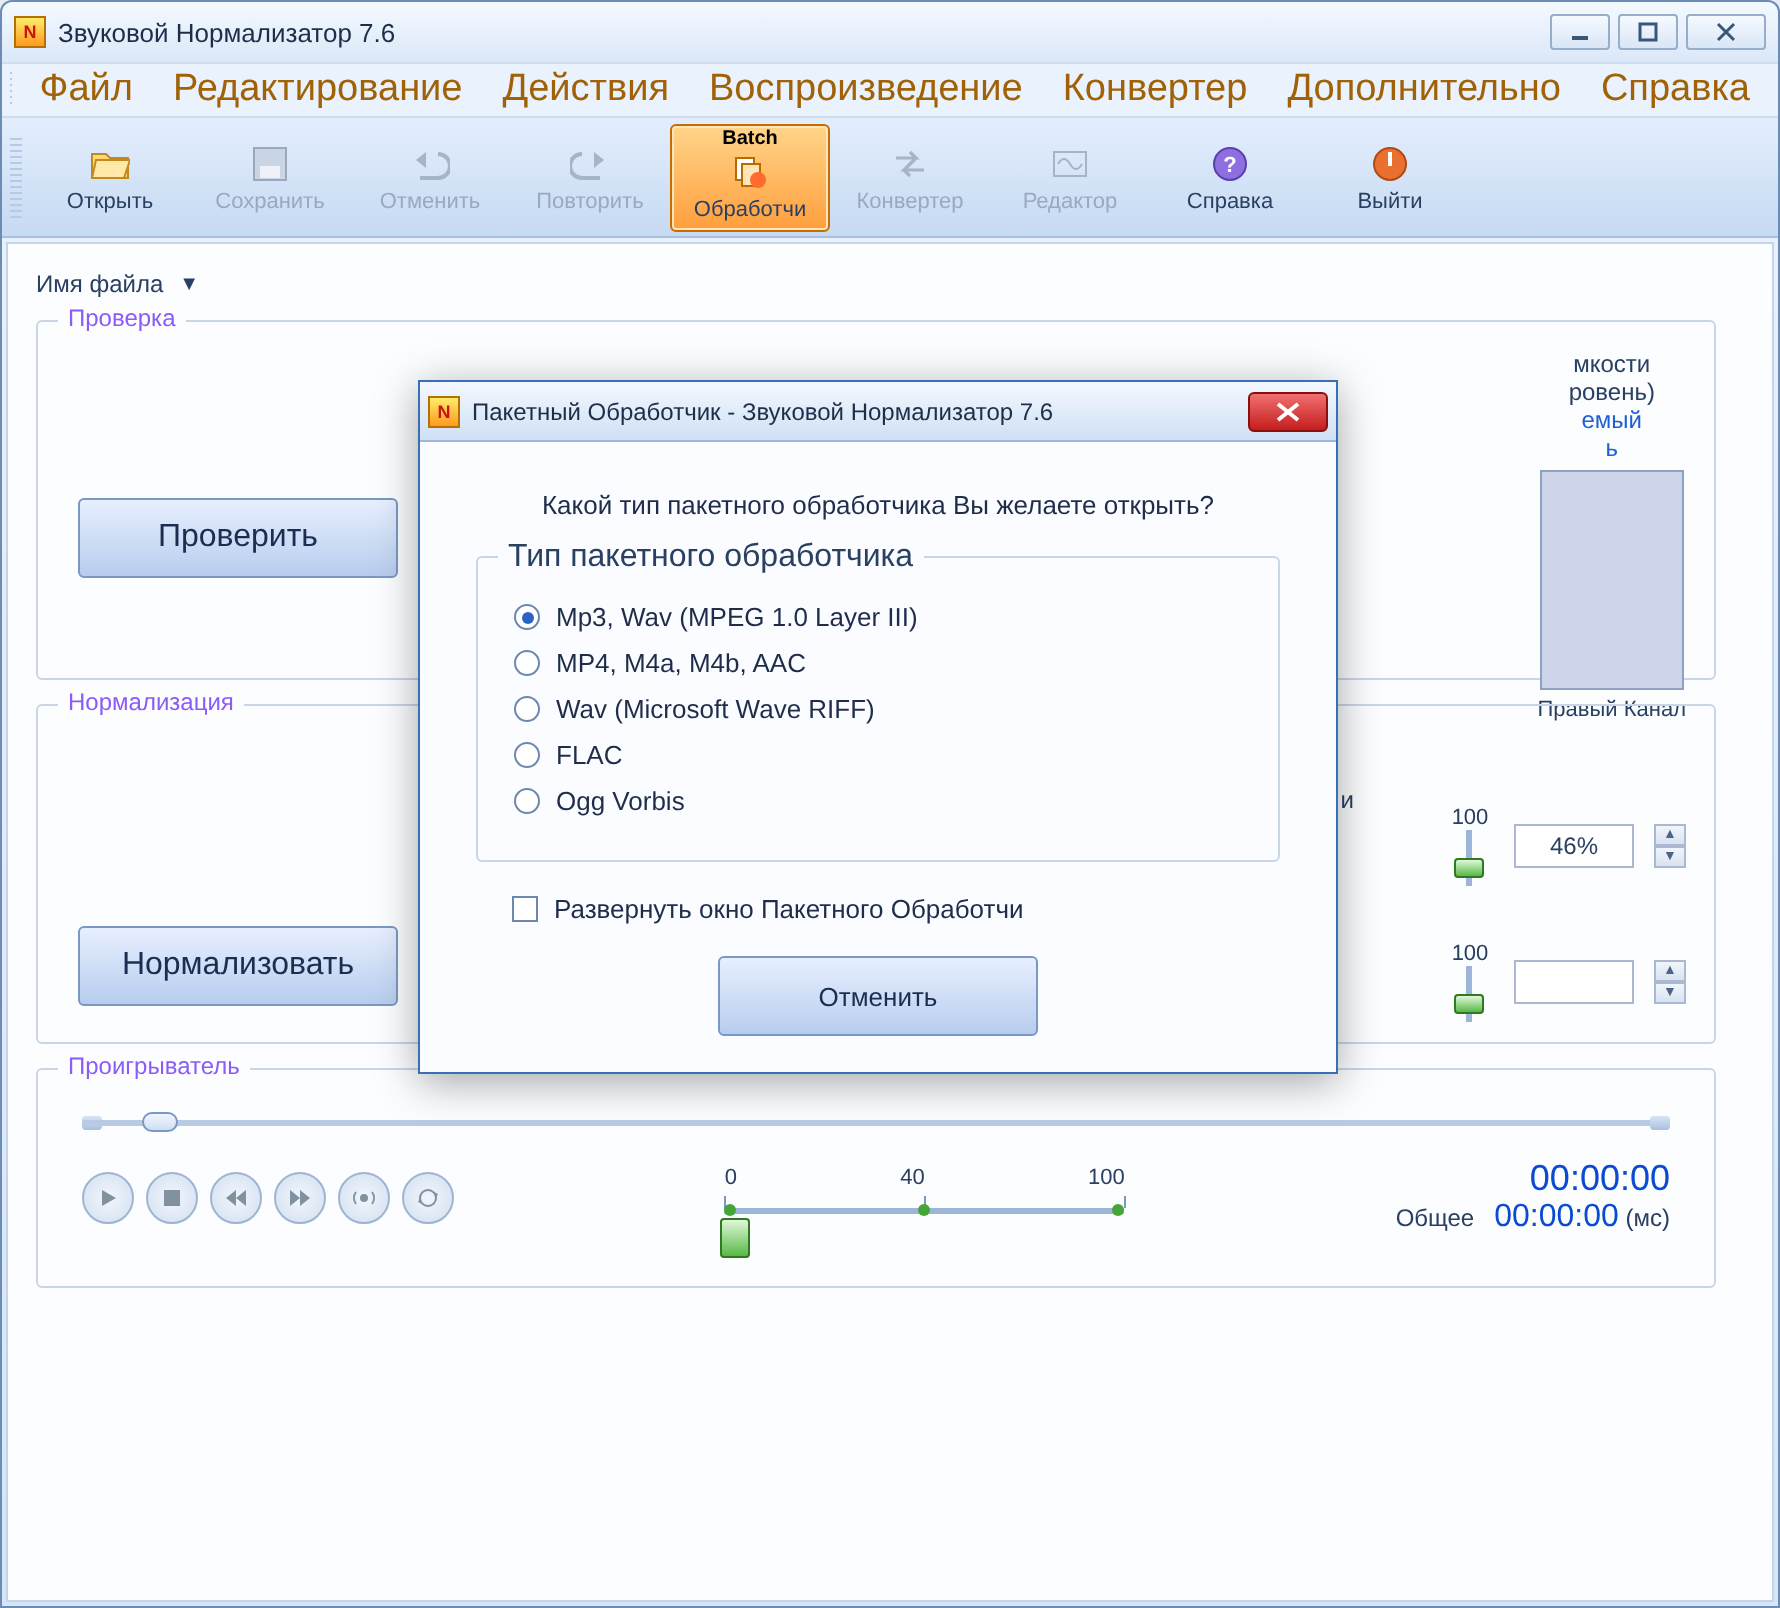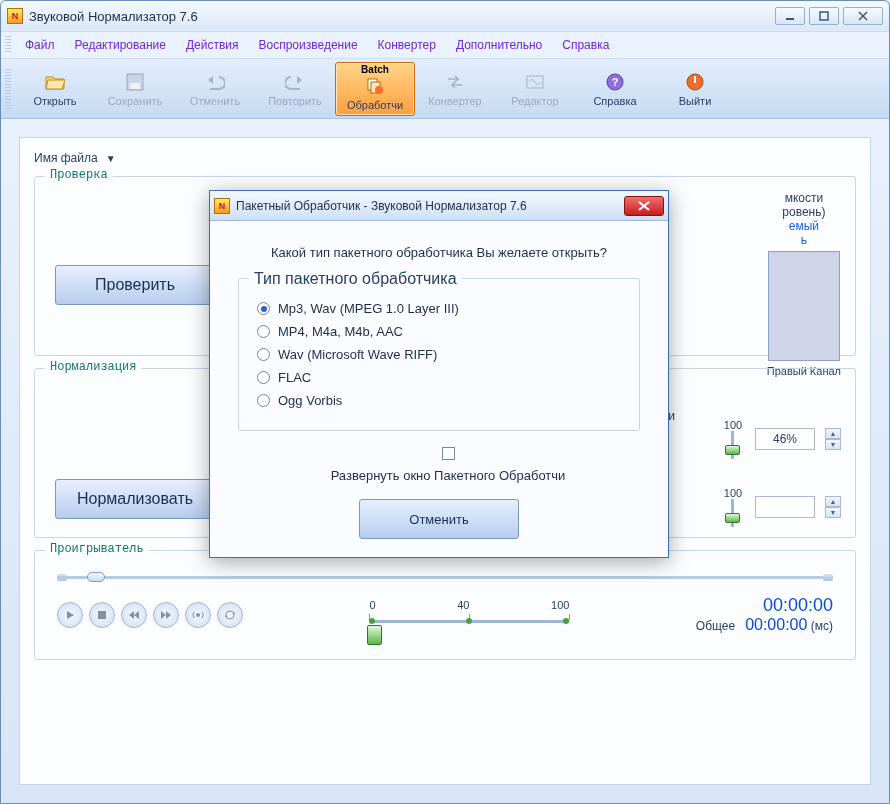--- a/index.html
+++ b/index.html
@@ -8,38 +8,38 @@
 .window { width: 890px; height: 804px; background: linear-gradient(#ebf3fd, #d7e5f7); border: 1px solid #6b8db5; border-radius: 6px 6px 0 0; display: flex; flex-direction: column; }
 .titlebar { height: 30px; display: flex; align-items: center; padding: 0 6px; background: linear-gradient(#f4f9ff, #dbe8f8); border-radius: 6px 6px 0 0; }
 .titlebar .app-icon { width: 16px; height: 16px; background: linear-gradient(#ffec6b, #ff9a1f); border: 1px solid #b37200; display: flex; align-items: center; justify-content: center; font-size: 9px; font-weight: bold; color: #c11; margin-right: 6px; }
 .titlebar .title-text { font-size: 13px; color: #1f2d4a; flex: 1; }
 .win-buttons { display: flex; gap: 4px; }
 .win-btn { width: 30px; height: 18px; border: 1px solid #97aecb; border-radius: 2px; background: linear-gradient(#f6faff, #d9e6f6); font-size: 12px; display: flex; align-items: center; justify-content: center; color: #3b5579; cursor: pointer; }
 .win-btn.close-hint { width: 40px; }
 
 .menubar { height: 28px; display: flex; align-items: center; border-top: 1px solid #cfdcee; border-bottom: 1px solid #cfdcee; background: #eaf2fe; padding: 0 4px; }
 .menubar .grip { width: 6px; height: 18px; margin-right: 4px; background: repeating-linear-gradient(#b7c9e3, #b7c9e3 1px, transparent 1px, transparent 3px); }
-.menubar .menu-item { padding: 4px 10px; font-size: 12px; color: #6d28d9; cursor: pointer; }
+.menubar .menu-item { padding: 4px 10px; font-size: 19px; color: #a16207; cursor: pointer; }
 
 .toolbar { height: 60px; display: flex; align-items: center; background: linear-gradient(#e3eefd, #c6daf2); border-bottom: 1px solid #a9c1e0; padding: 0 4px; }
 .toolbar .grip { width: 6px; height: 40px; margin-right: 4px; background: repeating-linear-gradient(#b7c9e3, #b7c9e3 1px, transparent 1px, transparent 3px); }
 .tool-btn { width: 80px; height: 54px; display: flex; flex-direction: column; align-items: center; justify-content: center; font-size: 11px; color: #2a4063; border: 1px solid transparent; border-radius: 3px; cursor: pointer; }
 .tool-btn.disabled { color: #99a9c1; }
 .tool-btn.active { background: linear-gradient(#ffd58a, #ff9e3c); border: 1px solid #c96d00; box-shadow: inset 0 0 0 1px #ffe6ba; }
 .tool-btn .t-icon { width: 22px; height: 22px; margin-bottom: 2px; display: flex; align-items: center; justify-content: center; font-size: 16px; }
 .tool-btn.active .t-label-extra { font-size: 10px; font-weight: bold; color: #000; position: relative; top: -2px; }
 
-.content { flex: 1; background: #fcfdff; margin: 18px; border: 1px solid #c4d4eb; padding: 8px 14px 10px 14px; display: flex; flex-direction: column; }
+.content { flex: 1; background: #fcfdff; margin: 2px; border: 1px solid #c4d4eb; padding: 8px 28px 10px 14px; display: flex; flex-direction: column; }
 
 .file-header { display: flex; align-items: center; height: 24px; margin-bottom: 6px; }
 .file-header .lbl { font-size: 12px; color: #2a4063; margin-right: 8px; }
 .file-header .dd { font-size: 10px; color: #2a4063; }
 
 .group { border: 1px solid #c9d6e8; border-radius: 3px; padding: 12px; margin-bottom: 12px; position: relative; }
-.group-title { position: absolute; top: -9px; left: 10px; background: #fcfdff; padding: 0 5px; font-size: 12px; color: #0f766e; font-family: Liberation Mono, monospace; }
+.group-title { position: absolute; top: -9px; left: 10px; background: #fcfdff; padding: 0 5px; font-size: 12px; color: #8b5cf6; }
 
 .group.check { height: 180px; }
 .group.norm { height: 170px; }
 .group.player { height: 110px; }
 
 .big-btn { width: 160px; height: 40px; background: linear-gradient(#e7efff, #b7cdee); border: 1px solid #7a98c5; border-radius: 3px; font-size: 16px; color: #1b2e52; display: flex; align-items: center; justify-content: center; cursor: pointer; position: absolute; }
 .check .big-btn { left: 20px; top: 88px; }
 .norm .big-btn { left: 20px; top: 110px; }
 
 .right-panel { position: absolute; right: 14px; top: 14px; display: flex; flex-direction: column; align-items: center; }
@@ -85,21 +85,21 @@
 .modal-titlebar .app-icon { width:16px; height:16px; background:linear-gradient(#ffec6b,#ff9a1f); border:1px solid #b37200; display:flex; align-items:center; justify-content:center; font-size:9px; font-weight:bold; color:#c11; margin-right:6px; }
 .modal-title { font-size:12px; color:#1f2d4a; flex:1; }
 .modal-close { width:40px; height:20px; background:linear-gradient(#f07070,#c51d1d); border:1px solid #8a0f0f; border-radius:3px; display:flex; align-items:center; justify-content:center; color:#fff; font-size:11px; cursor:pointer; font-weight:bold; }
 .modal-body { padding: 24px 28px 18px 28px; }
 .modal-q { font-size:13px; color:#1f2d4a; text-align:center; margin-bottom:18px; }
 .modal-group { border:1px solid #c9d6e8; border-radius:3px; padding:14px 18px; position:relative; margin-bottom:16px; }
 .modal-group-title { position:absolute; top:-9px; left:10px; background:#fafcff; padding:0 5px; font-size:16px; color:#2a4063; }
 .radio-row { display:flex; align-items:center; gap:8px; font-size:13px; color:#1f2d4a; margin:8px 0; cursor:pointer; }
 .radio { width:13px; height:13px; border:1px solid #6d87ad; border-radius:50%; display:flex; align-items:center; justify-content:center; background:#fff; }
 .radio.checked::after { content:""; width:6px; height:6px; background:#2a63c4; border-radius:50%; }
-.checkbox-row { display:flex; align-items:center; gap:8px; font-size:13px; color:#1f2d4a; margin:6px 0 16px 18px;flex-direction:column; }
+.checkbox-row { display:flex; align-items:center; gap:8px; font-size:13px; color:#1f2d4a; margin:6px 0 16px 18px; }
 .checkbox { width:13px; height:13px; border:1px solid #6d87ad; background:#fff; }
 .modal-btns { display:flex; gap:26px; justify-content:center; }
 .modal-btn { width:160px; height:40px; background:linear-gradient(#e7efff,#b7cdee); border:1px solid #7a98c5; border-radius:3px; font-size:13px; color:#1b2e52; display:flex; align-items:center; justify-content:center; cursor:pointer; }
 
 svg { display:block; }
 </style>
 </head>
 <body>
 
 <div class="window">

